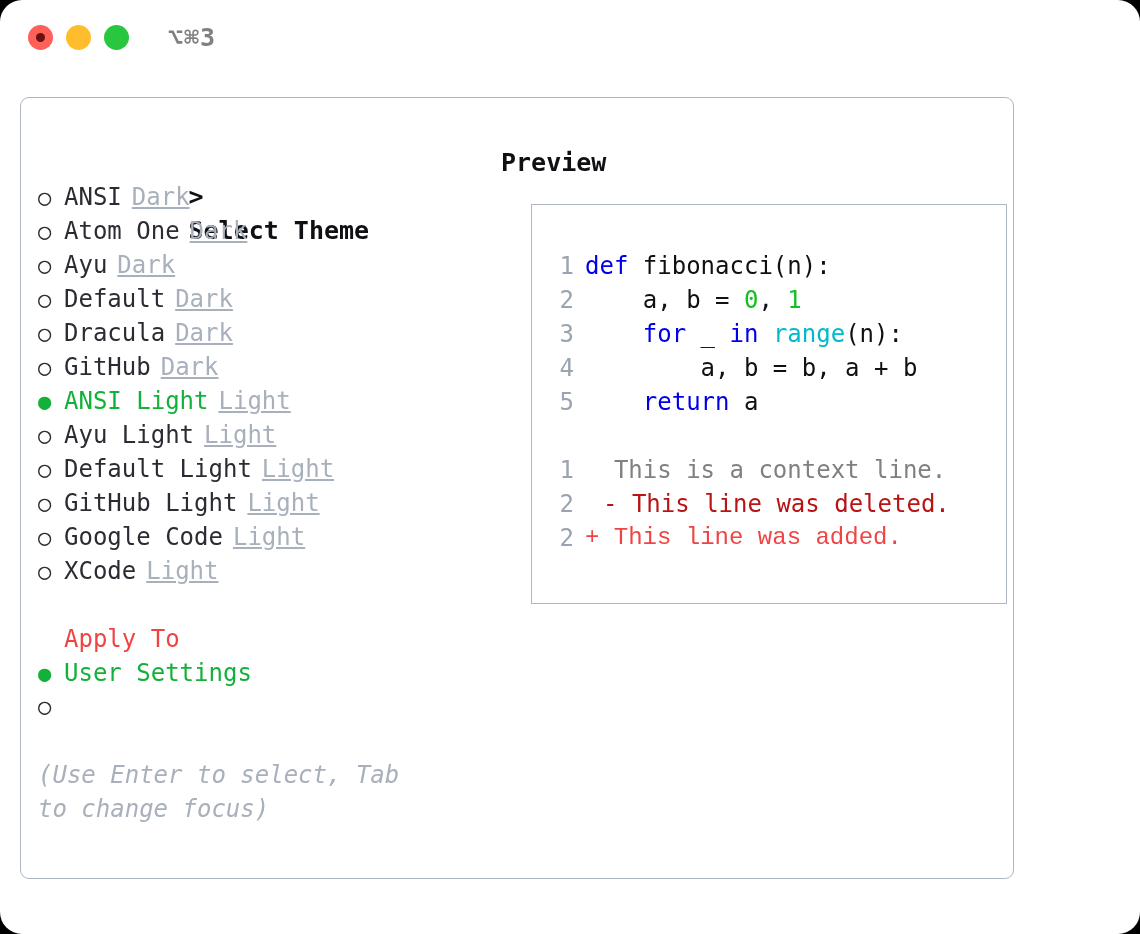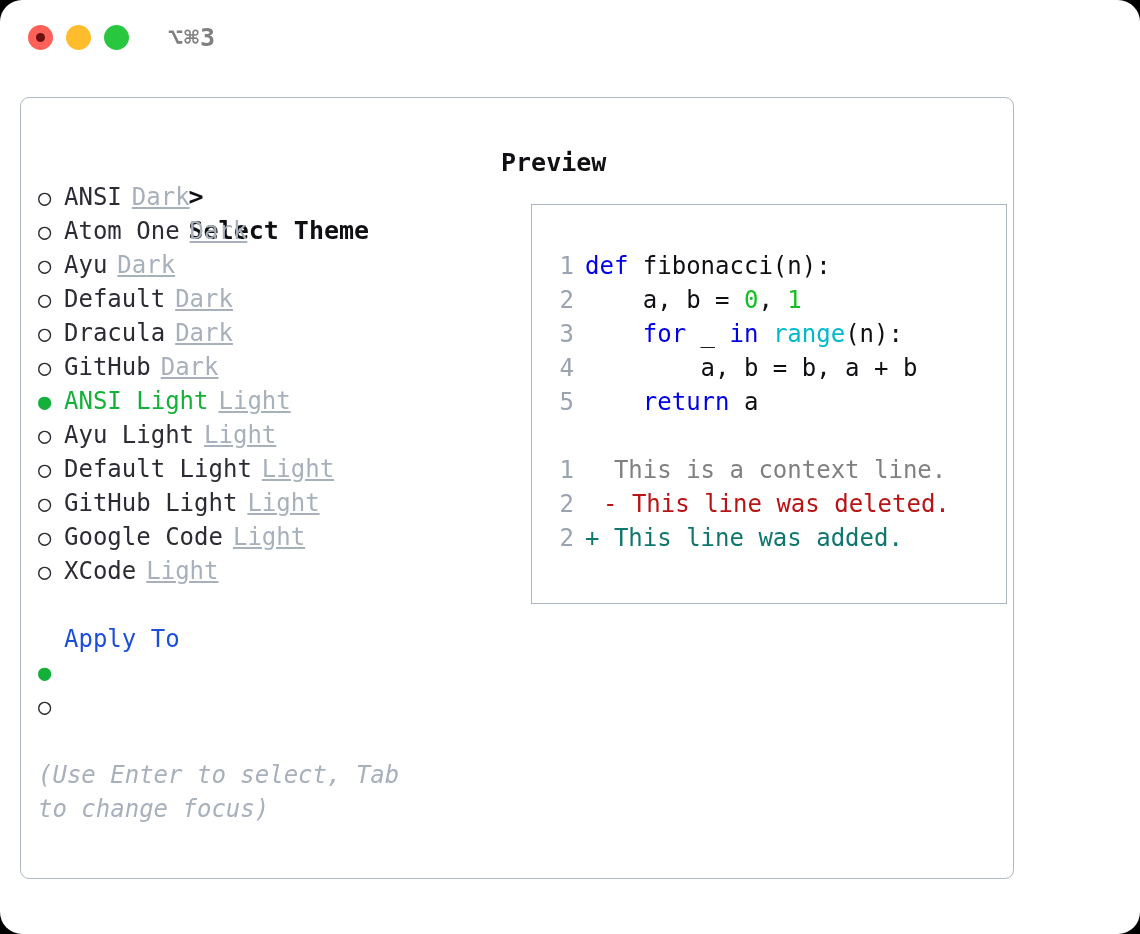--- a/index.html
+++ b/index.html
@@ -137,21 +137,21 @@
   .theme-cat {
     color: #a8b0bc;
     padding-left: 10px;
     text-decoration: underline;
   }
 
   .spacer-lg { height: 34px; }
 
   .apply-header {
     font-size: 24px;
-    color: #1d4ed8;
+    color: #ef4444;
     line-height: 34px;
     height: 34px;
     padding-left: 26px;
     white-space: pre;
   }
 
   .hint {
     margin-top: 34px;
     font-size: 24px;
     line-height: 34px;
@@ -200,21 +200,21 @@
     padding-right: 11px;
   }
   .code-text { white-space: pre; }
 
   .tok-kw     { color: #0000e8; }
   .tok-fn     { color: #00b9cc; }
   .tok-num    { color: #13c021; }
   .tok-plain  { color: #101014; }
   .tok-ctx    { color: #808080; }
   .tok-del    { color: #b81414; margin-left: 18px; }
-  .tok-add    { color: #0f766e; }
+  .tok-add    { color: #ef4444; font-family: Liberation Mono, monospace; }
 
   .blank-line { height: 34px; }
 </style>
 </head>
 <body>
 
 <div class="window">
 
   <div class="titlebar">
     <div class="traffic">
@@ -246,21 +246,21 @@
             <div class="theme-row"><span class="bullet">○</span><span class="theme-name">Default Light</span><span class="theme-cat">Light</span></div>
             <div class="theme-row"><span class="bullet">○</span><span class="theme-name">GitHub Light</span><span class="theme-cat">Light</span></div>
             <div class="theme-row"><span class="bullet">○</span><span class="theme-name">Google Code</span><span class="theme-cat">Light</span></div>
             <div class="theme-row"><span class="bullet">○</span><span class="theme-name">XCode</span><span class="theme-cat">Light</span></div>
           </div>
 
         <div class="spacer-lg"></div>
 
         <div class="apply-header">Apply To</div>
         <div class="theme-list" id="apply-list">
-            <div class="theme-row selected"><span class="bullet">●</span></div>
+            <div class="theme-row selected"><span class="bullet">●</span><span class="theme-name">User Settings</span></div>
             <div class="theme-row"><span class="bullet">○</span></div>
           </div>
 
         <div class="hint">(Use Enter to select, Tab to change focus)</div>
       </div>
 
       <div class="right-col">
         <div class="preview-title">Preview</div>
 
         <div class="preview-box">

